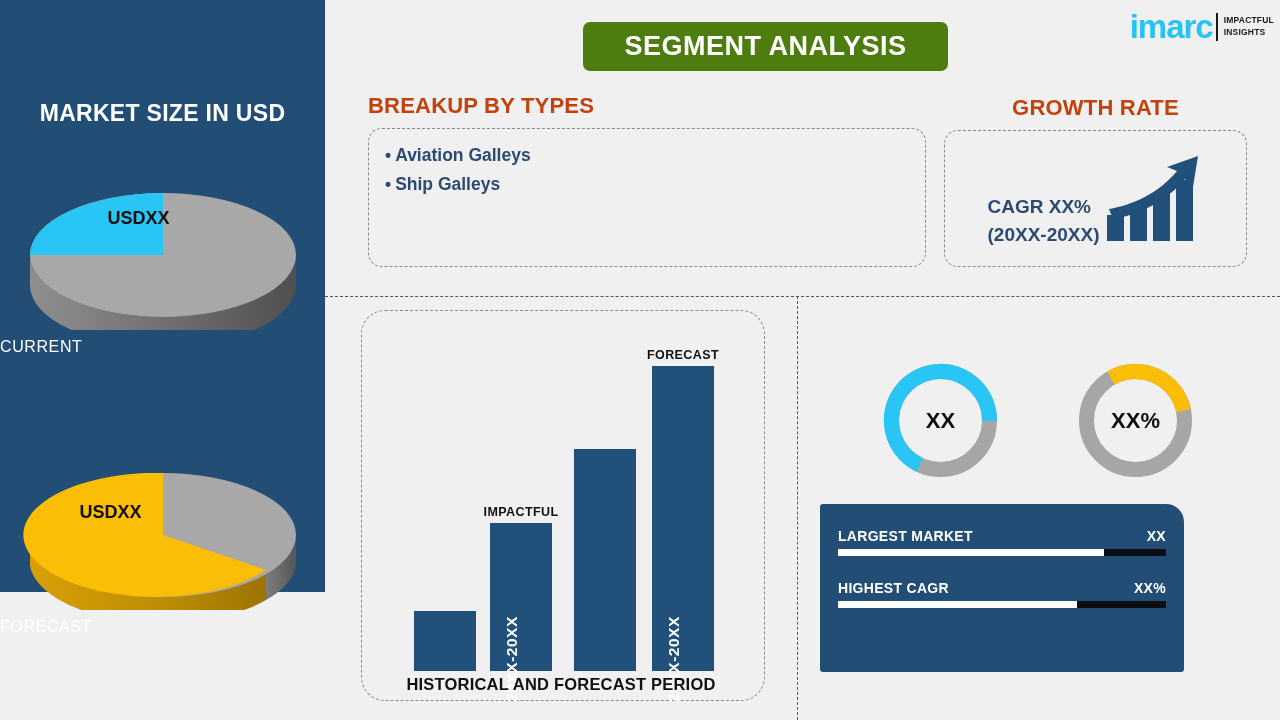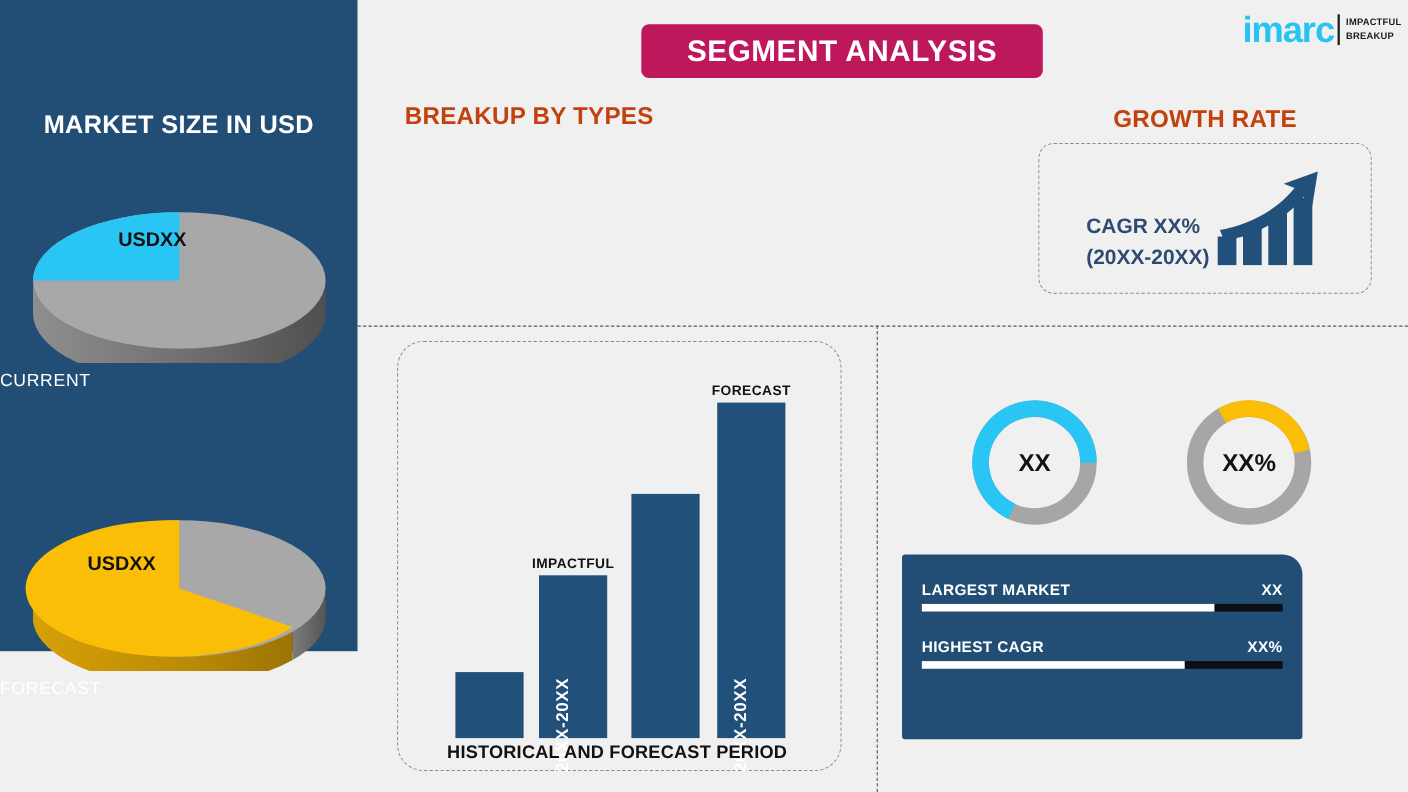--- a/index.html
+++ b/index.html
@@ -44,21 +44,21 @@
 
   
   #header {
     position: absolute; left: 325px; top: 0;
     width: 955px; height: 90px;
   }
   #header-title-badge {
     position: absolute;
     left: 258px; top: 22px;
     width: 365px; height: 49px;
-    background: #be185d;
+    background: #4d7c0f;
     border-radius: 7px;
     display: flex; align-items: center; justify-content: center;
   }
   #header-title {
     color: #ffffff;
     font-size: 27px;
     font-weight: bold;
     letter-spacing: 0.5px;
   }
   #logo {
@@ -295,30 +295,38 @@
 
   <div id="header">
     <div id="header-title-badge">
       <span id="header-title">SEGMENT ANALYSIS</span>
     </div>
     <div id="logo">
       <span id="logo-mark">imarc</span>
       <span id="logo-divider"></span>
       <span id="logo-tag">
         <span>IMPACTFUL</span><br>
-        <span>BREAKUP</span>
+        <span>INSIGHTS</span>
       </span>
     </div>
   </div>
 
   <div id="divider-h"></div>
   <div id="divider-v"></div>
 
   <div id="types-section">
     <div class="section-heading">BREAKUP BY TYPES</div>
+    <div id="types-box">
+      <div class="type-item">
+        <span class="type-bullet">•</span><span>Aviation Galleys</span>
+      </div>
+      <div class="type-item">
+        <span class="type-bullet">•</span><span>Ship Galleys</span>
+      </div>
+    </div>
   </div>
 
   <div id="growth-section">
     <div class="section-heading" id="growth-heading">GROWTH RATE</div>
     <div id="growth-box">
       <div id="growth-text">
         <span>CAGR XX%</span><br>
         <span>(20XX-20XX)</span>
       </div>
       <svg width="98" height="92" viewBox="0 0 98 92">

